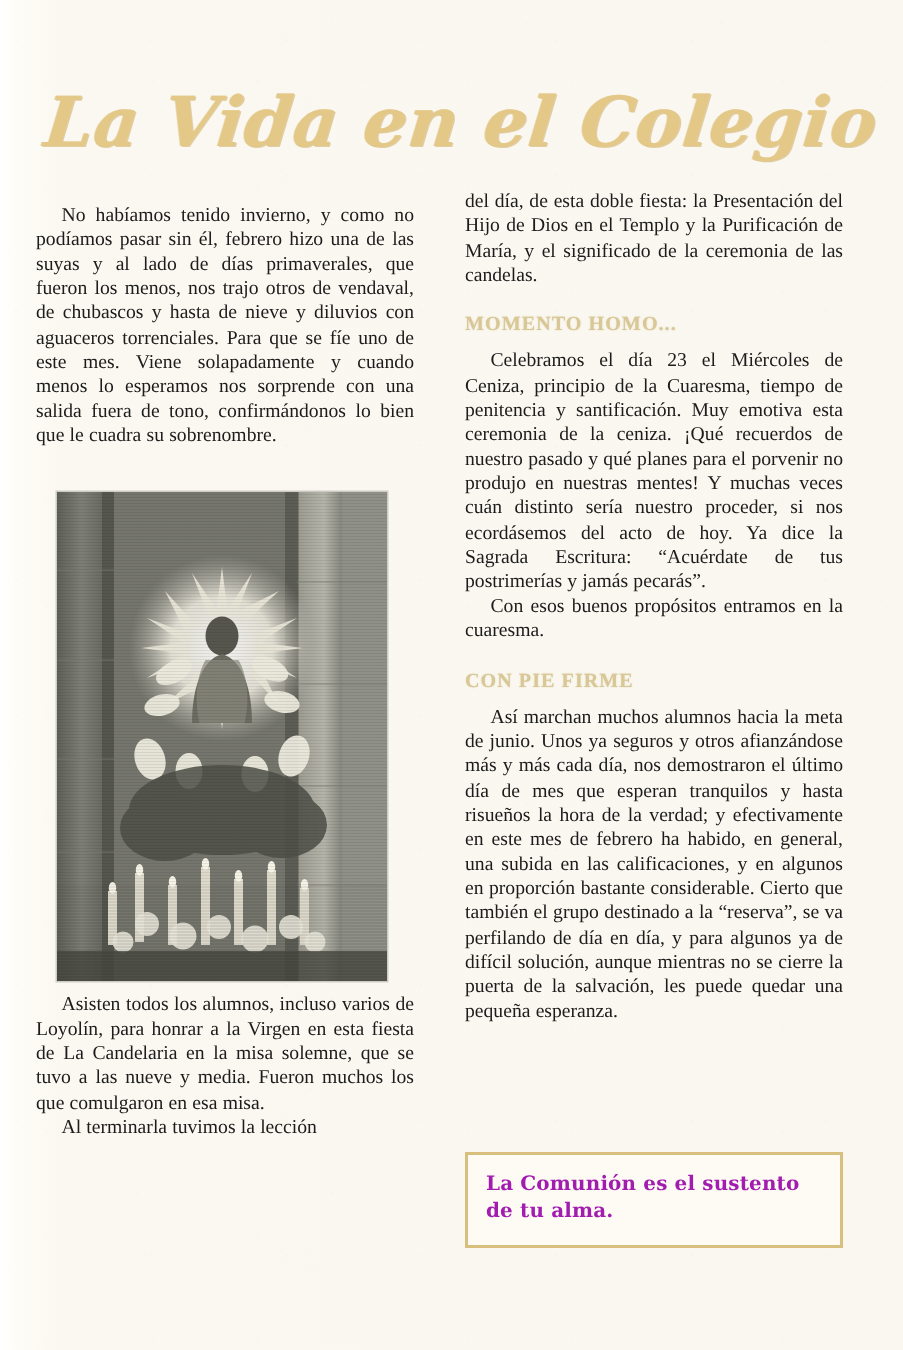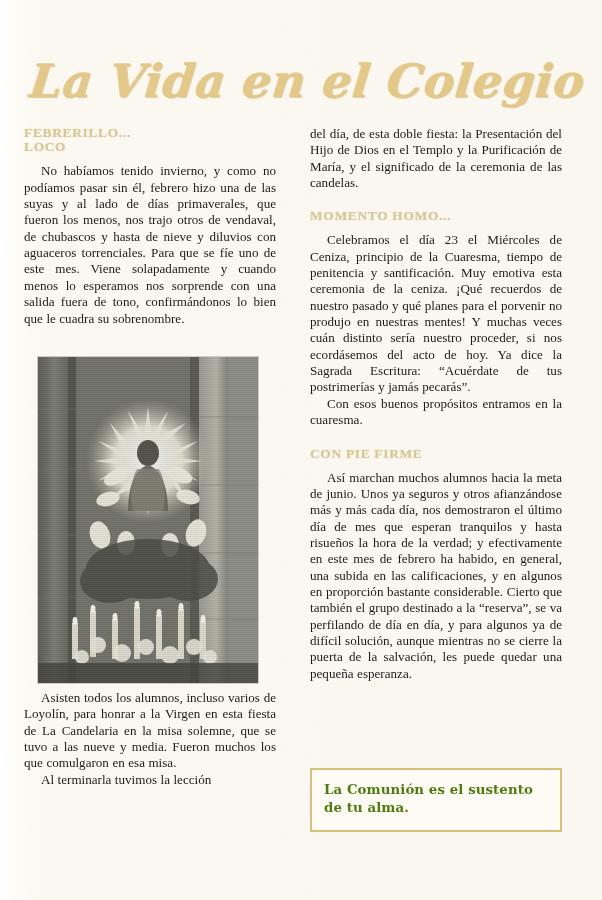--- a/index.html
+++ b/index.html
@@ -127,21 +127,21 @@
     box-sizing: border-box;
     border: 2px solid #d9bf7e;
     background: #fdfbf4;
     padding: 11px 12px 13px 12px;
   }
   .ad-line1 {
     font-family: "DejaVu Serif", serif;
     font-weight: 700;
     font-size: 13.3px;
     line-height: 18px;
-    color: #4d7c0f;
+    color: #a21caf;
     text-align: left;
     letter-spacing: .1px;
   }
   .ad-line2 {
     font-family: "DejaVu Serif", serif;
     font-weight: 700;
     font-size: 13.6px;
     line-height: 19px;
     color: #15140f;
     text-align: right;
@@ -154,24 +154,20 @@
 
 <div class="page">
   <div class="paper-noise"></div>
 
   <div class="masthead">
     <div class="masthead-title">La Vida en el Colegio</div>
   </div>
 
   <div class="col col-left">
 
-    <div class="sec-head tight">
-      <div>FEBRERILLO...</div>
-      <div>LOCO</div>
-    </div>
 
     <div class="gap-s"></div>
 
     <p class="body">No habíamos tenido invierno, y como no podíamos pasar sin él, febrero hizo una de las suyas y al lado de días primaverales, que fueron los menos, nos trajo otros de vendaval, de chubascos y hasta de nieve y diluvios con aguaceros torrenciales. Para que se fíe uno de este mes. Viene solapadamente y cuando menos lo esperamos nos sorprende con una salida fuera de tono, confirmándonos lo bien que le cuadra su sobrenombre.</p>
 
     <div class="gap-l"></div>
 
 
     <div class="photo-wrap">
       <svg width="220" height="326" viewBox="0 0 220 326" preserveAspectRatio="none">

